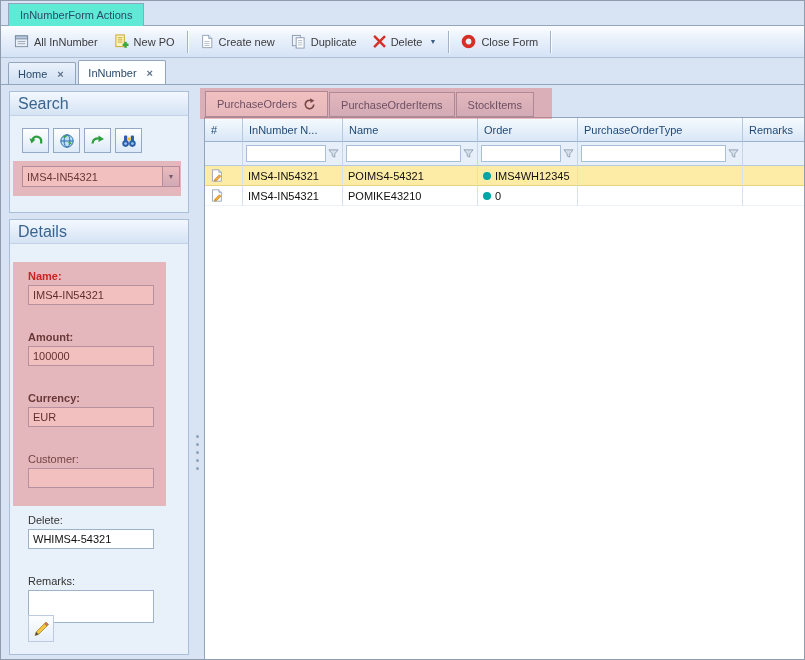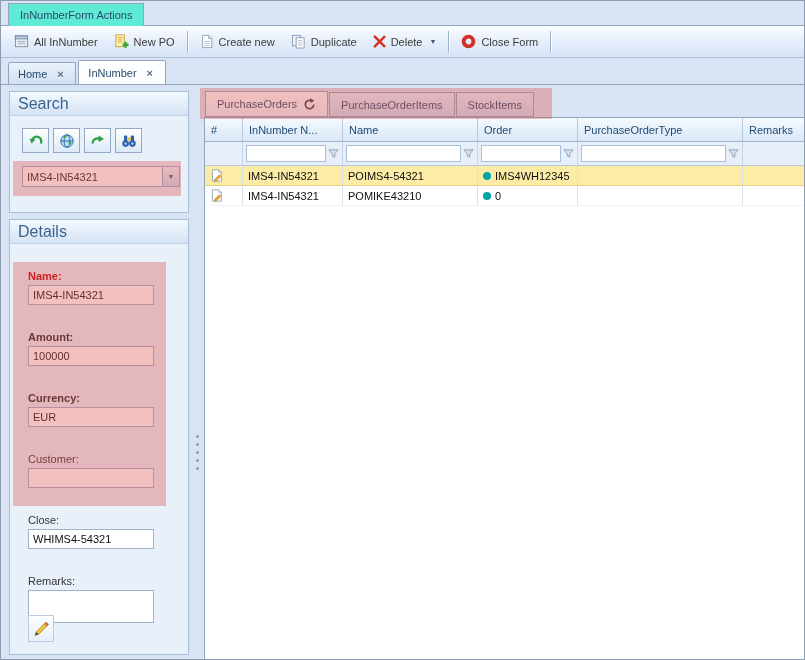--- a/index.html
+++ b/index.html
@@ -258,21 +258,21 @@
       </div>
       <div class="field">
         <div class="field-label bold">Currency:</div>
         <input type="text" value="EUR" style="">
       </div>
       <div class="field">
         <div class="field-label">Customer:</div>
         <input type="text" value="" style="">
       </div>
       <div class="field">
-        <div class="field-label">Close:</div>
+        <div class="field-label">Delete:</div>
         <input type="text" value="WHIMS4-54321" style="">
       </div>
       <div class="field">
         <div class="field-label">Remarks:</div>
         <input type="text" class="tall" value="" style="">
       </div>
     </div>
     <div class="edit-btn">
       <span class="icon">
         <svg width="17" height="17" viewBox="0 0 16 16">

